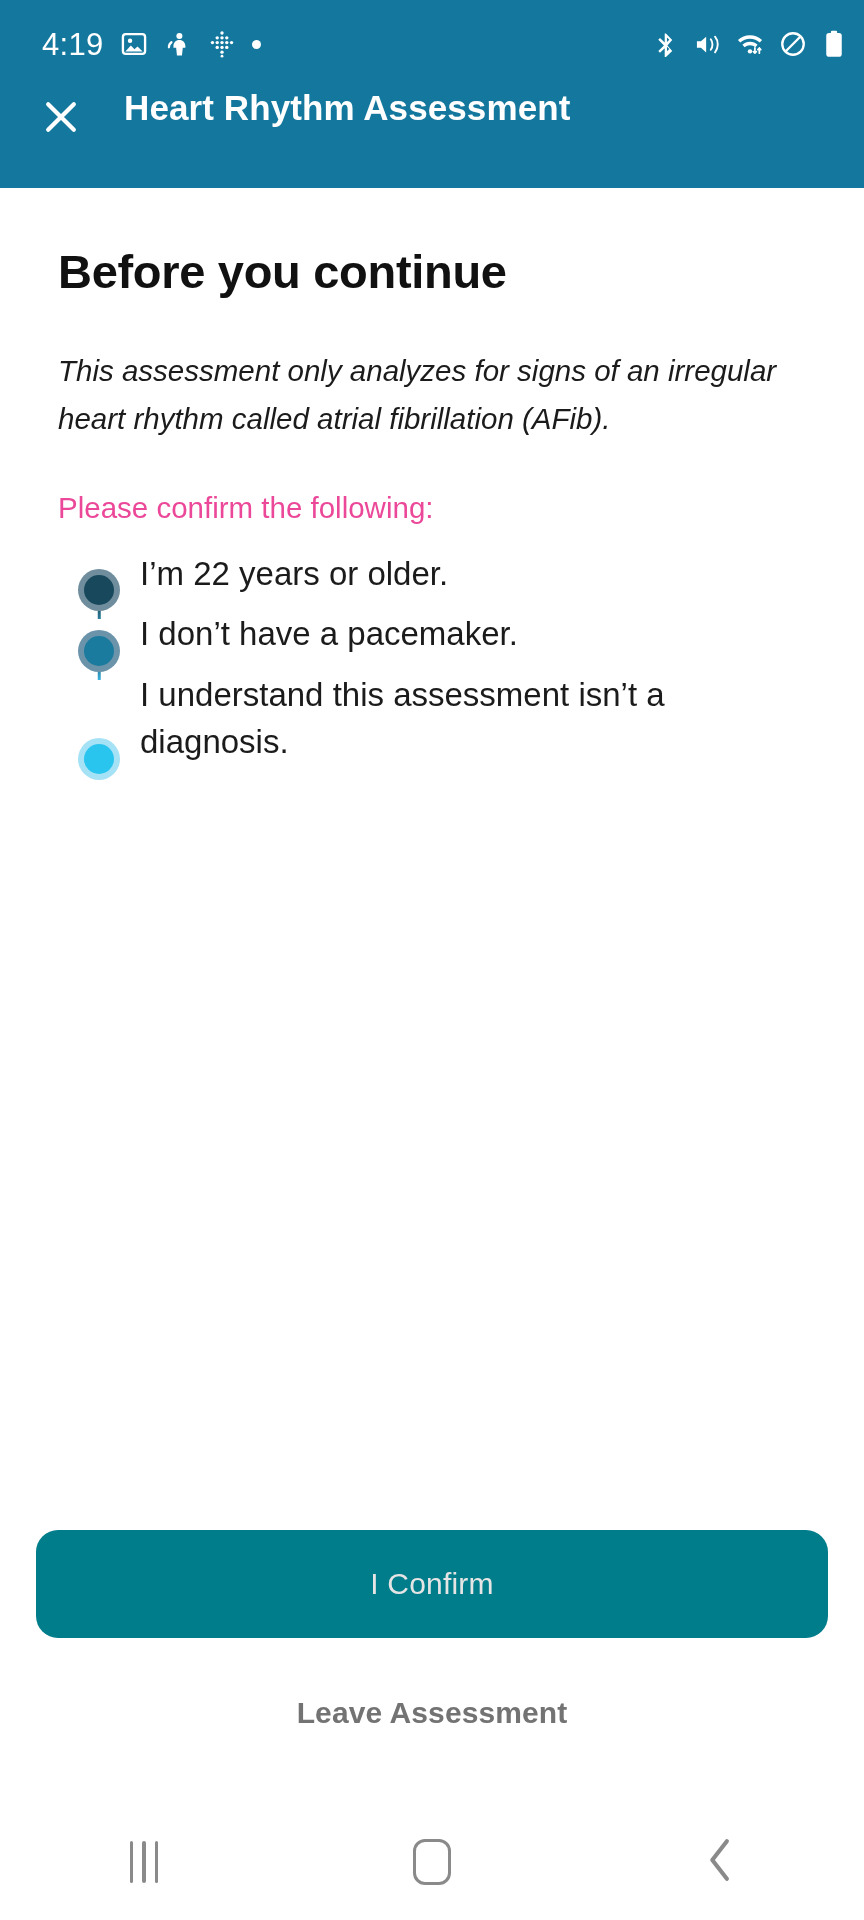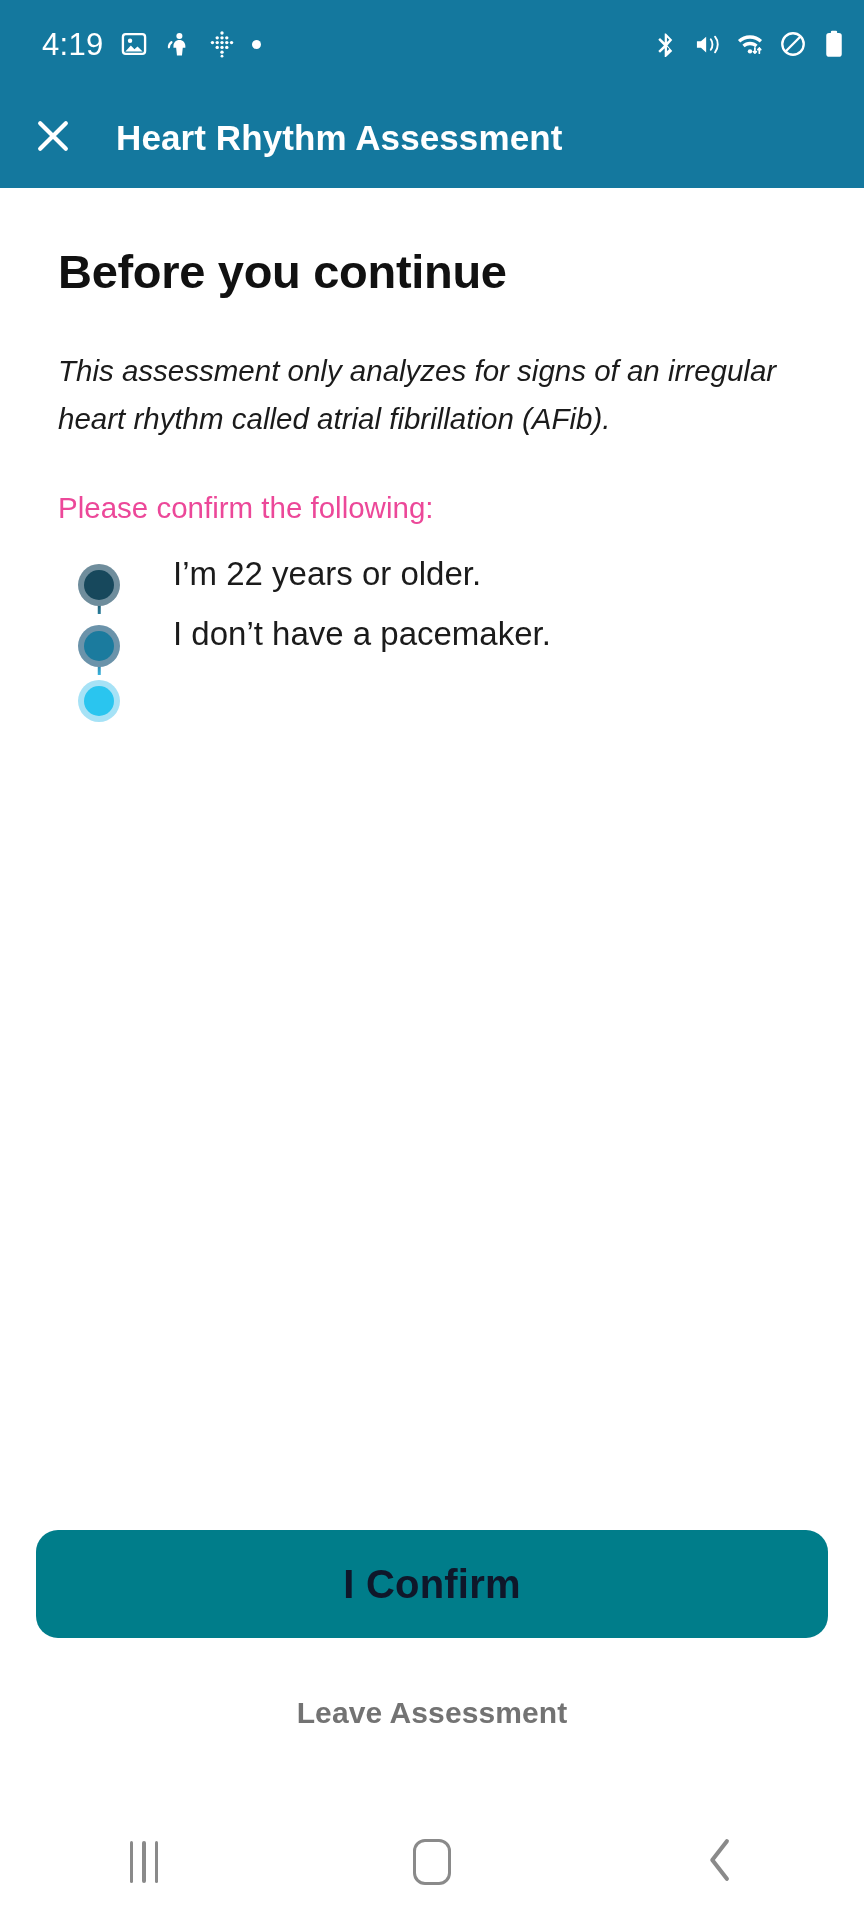--- a/index.html
+++ b/index.html
@@ -20,37 +20,37 @@
   .sb-left { display:flex; align-items:center; gap:16px; }
   .sb-time { font-size:31px; letter-spacing:.3px; line-height:1; font-weight:400; }
   .sb-right { display:flex; align-items:center; gap:15px; }
   .sb-ico { display:inline-flex; align-items:center; justify-content:center; }
   .sb-ico svg { display:block; }
   .dot-tiny { width:9px; height:9px; border-radius:50%; background:#fff; display:inline-block; }
 
   
   .appbar {
     height:100px; background:#14789e; color:#ffffff;
-    display:flex; align-items:center; padding:0 22px; flex:0 0 auto;
+    display:flex; align-items:flex-start; padding:0 30px; flex:0 0 auto;
   }
   .close-btn { width:62px; height:62px; display:flex; align-items:center; justify-content:center; cursor:pointer; }
   .appbar-title { font-size:35px; font-weight:700; margin-left:32px; letter-spacing:.1px; }
 
   
   .content { flex:1 1 auto; padding:0 32px; display:flex; flex-direction:column; min-height:0;margin-left:26px; }
   .page-title { font-size:47px; font-weight:700; color:#111111; margin-top:56px; letter-spacing:-.3px; }
   .intro {
     font-size:29.5px; color:#1b1b1b; line-height:1.62;
     margin-top:48px; max-width:770px;font-style:italic;
   }
   .confirm-lead { font-size:29.5px; color:#ec4899; margin-top:48px; }
 
   
   .timeline { position:relative; margin-top:26px; }
-  .tl-item { position:relative; display:flex; align-items:center; min-height:0;gap:33px; }
+  .tl-item { position:relative; display:flex; align-items:flex-end; min-height:0; }
   .tl-marker { position:relative; width:82px; flex:0 0 82px; display:flex; justify-content:center; }
   .bullet {
     position:relative; z-index:2; width:42px; height:42px; border-radius:50%;
     display:flex; align-items:center; justify-content:center; margin-top:8px;
   }
   .bullet .inner { width:30px; height:30px; border-radius:50%; }
   .tl-line {
     position:absolute; left:50%; transform:translateX(-50%);
     top:46px; bottom:-8px; width:2.5px; z-index:1;
   }
@@ -58,21 +58,21 @@
   .tl-text {
     font-size:33px; color:#1b1b1b; line-height:1.42;
     padding-bottom:14px; padding-right:24px;
   }
 
   
   .spacer { flex:1 1 auto; }
   .actions { padding:0 36px 0 36px; flex:0 0 auto; }
   .confirm-btn {
     width:100%; height:108px; border:none; border-radius:22px;
-    background:#007d8a; color:#0f172a; font-size:40px; font-weight:700;
+    background:#007d8a; color:#e5e5e5; font-size:30px; font-weight:400;
     font-family:"Liberation Sans", sans-serif; cursor:pointer;
     display:flex; align-items:center; justify-content:center; letter-spacing:.2px;
   }
   .leave-btn {
     width:100%; background:transparent; border:none; cursor:pointer;
     color:#737373; font-size:30px; font-weight:700; font-family:"Liberation Sans", sans-serif;
     margin-top:44px; padding:14px 0; letter-spacing:.1px;
   }
 
   
@@ -205,20 +205,21 @@
       </div>
 
 
       <div class="tl-item">
         <div class="tl-marker">
 
           <div class="bullet" style="background: rgb(166, 226, 246);">
               <div class="inner" style="background: rgb(42, 197, 239);"></div>
             </div>
         </div>
+        <div class="tl-text">I understand this assessment isn’t a diagnosis.</div>
       </div>
 
     </div>
 
     <div class="spacer"></div>
   </div>
 
   <div class="actions">
     <button class="confirm-btn" style="background: rgb(0, 125, 138);">I Confirm</button>
     <button class="leave-btn">Leave Assessment</button>

